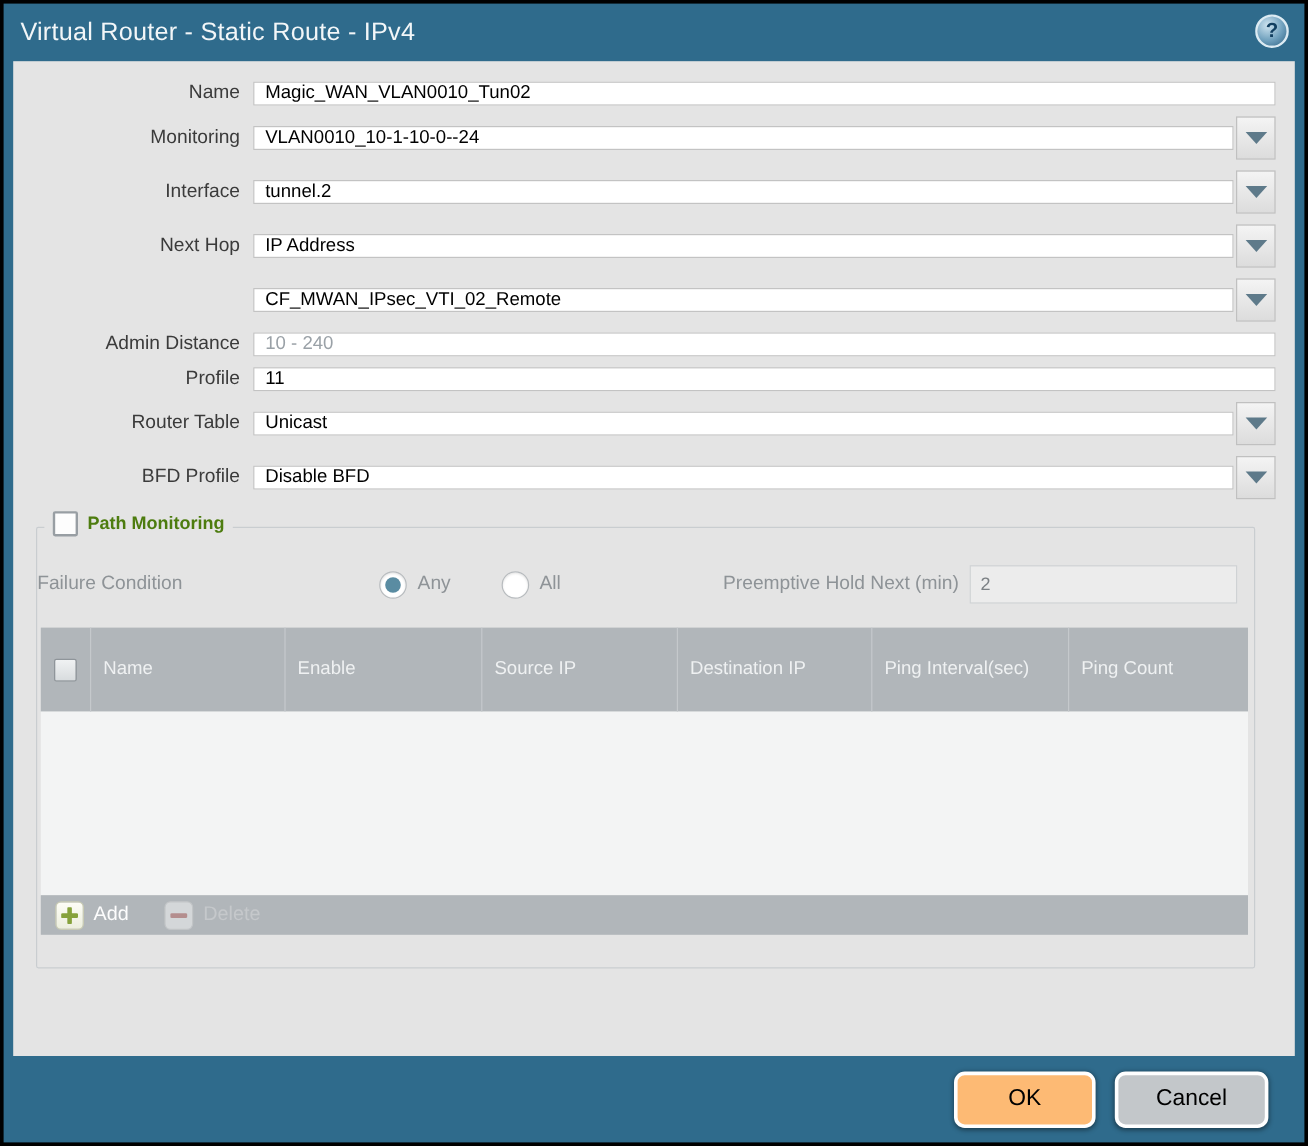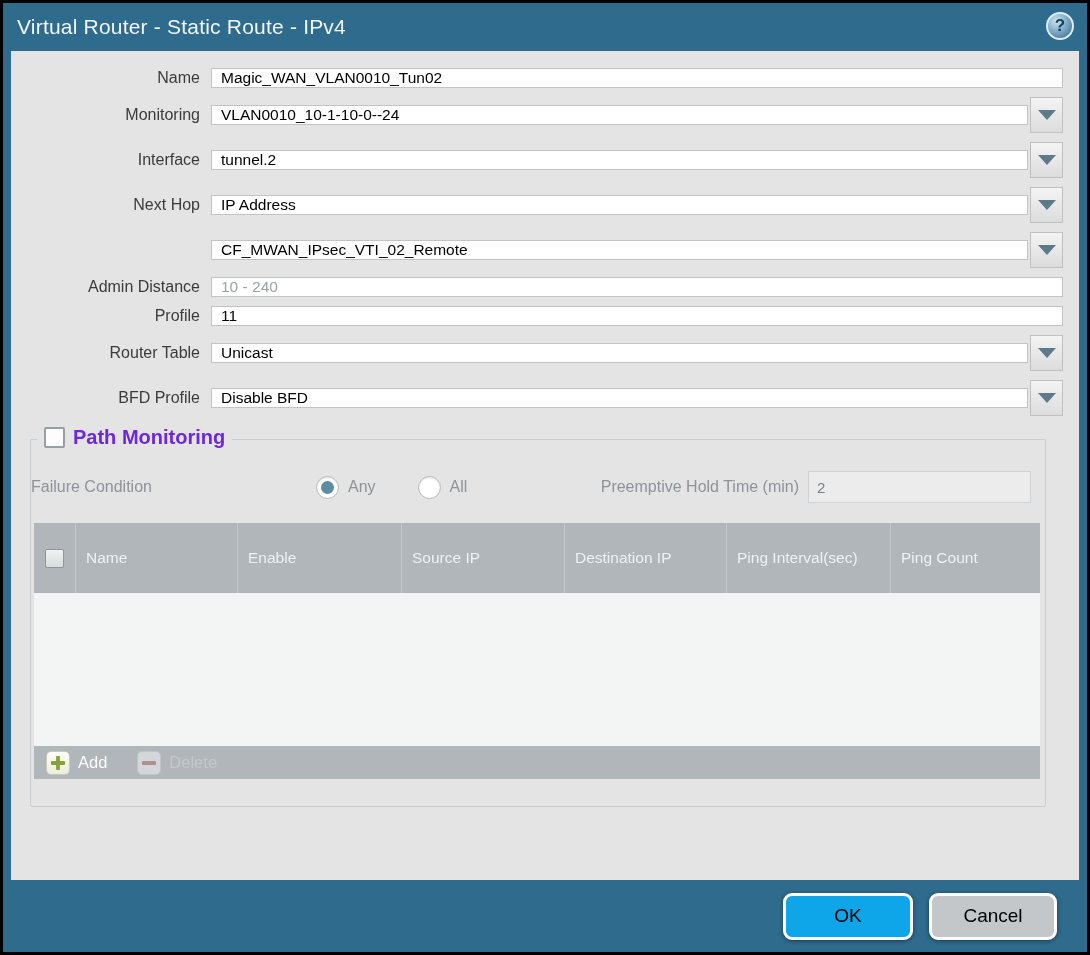--- a/index.html
+++ b/index.html
@@ -40,21 +40,21 @@
     position:relative;margin:23px 17px 0 19px;height:368px;
     border:1px solid #c9cdd0;border-radius:2px;
   }
   .pm-legend{
     position:absolute;top:-14px;left:6px;background:#e4e4e4;padding:0 7px;
     display:flex;align-items:center;gap:8px;
   }
   .pm-checkbox{
     width:21px;height:21px;background:#fdfdfd;border:2px solid #989ea3;border-radius:2px;cursor:pointer;
   }
-  .pm-title{font-size:20px;font-weight:bold;color:#6d28d9;}
+  .pm-title{font-size:15px;font-weight:bold;color:#4d7c0f;}
   .pm-row{display:flex;align-items:center;margin-top:29px;height:36px;}
   .pm-lbl{width:285px;flex:0 0 285px;padding-right:10px;font-size:16px;color:#8e9397;white-space:nowrap;}
   .radio{
     width:23px;height:23px;border-radius:50%;background:#fff;border:1px solid #b7bbbe;
     box-shadow:inset 0 1px 2px rgba(0,0,0,.12);position:relative;cursor:pointer;flex:0 0 23px;
   }
   .radio.selected::after{
     content:"";position:absolute;left:50%;top:50%;width:13px;height:13px;margin:-6.5px 0 0 -6.5px;
     border-radius:50%;background:#5a8ca2;
   }
@@ -88,21 +88,21 @@
   .ico-del{background:#d4d7d9;border:1px solid #c2c5c7;}
   .tool-lbl-add{color:#fdfdfd;font-size:16.5px;}
   .tool-lbl-del{color:#c5c8cb;font-size:16.5px;}
   .tool-btn.disabled{cursor:default;}
   
   .bottombar{height:72px;display:flex;align-items:center;justify-content:flex-end;gap:16px;padding-right:30px;flex:0 0 auto;}
   .btn{
     height:47px;border-radius:9px;border:3px solid #fff;font-size:19px;color:#000;
     cursor:pointer;box-shadow:0 1px 4px rgba(0,0,0,.45);
   }
-  .btn-ok{width:130px;background:#0ea5e9;}
+  .btn-ok{width:118px;background:#fdba74;}
   .btn-cancel{width:128px;background:#c3c7ca;}
 </style>
 </head>
 <body>
 
 <div class="dialog">
 
   <div class="titlebar">
     <span class="title">Virtual Router - Static Route - IPv4</span>
     <div class="help">?</div>
@@ -178,21 +178,21 @@
         <span class="pm-checkbox"></span>
         <span class="pm-title">Path Monitoring</span>
       </div>
 
       <div class="pm-row">
         <span class="pm-lbl">Failure Condition</span>
         <span class="radio selected"></span>
         <span class="radio-lbl">Any</span>
         <span class="radio" style="margin-left:42px;"></span>
         <span class="radio-lbl">All</span>
-        <span class="pm-pre-lbl">Preemptive Hold Time (min)</span>
+        <span class="pm-pre-lbl">Preemptive Hold Next (min)</span>
         <input class="pm-pre-input" type="text" disabled="" value="2" style="">
       </div>
 
       <div class="pm-table">
         <div class="pm-thead">
           <div class="pm-th th-check">
             <span class="tbl-checkbox"></span>
           </div>
           <div class="pm-th th-name">Name</div>
           <div class="pm-th th-enable">Enable</div>

